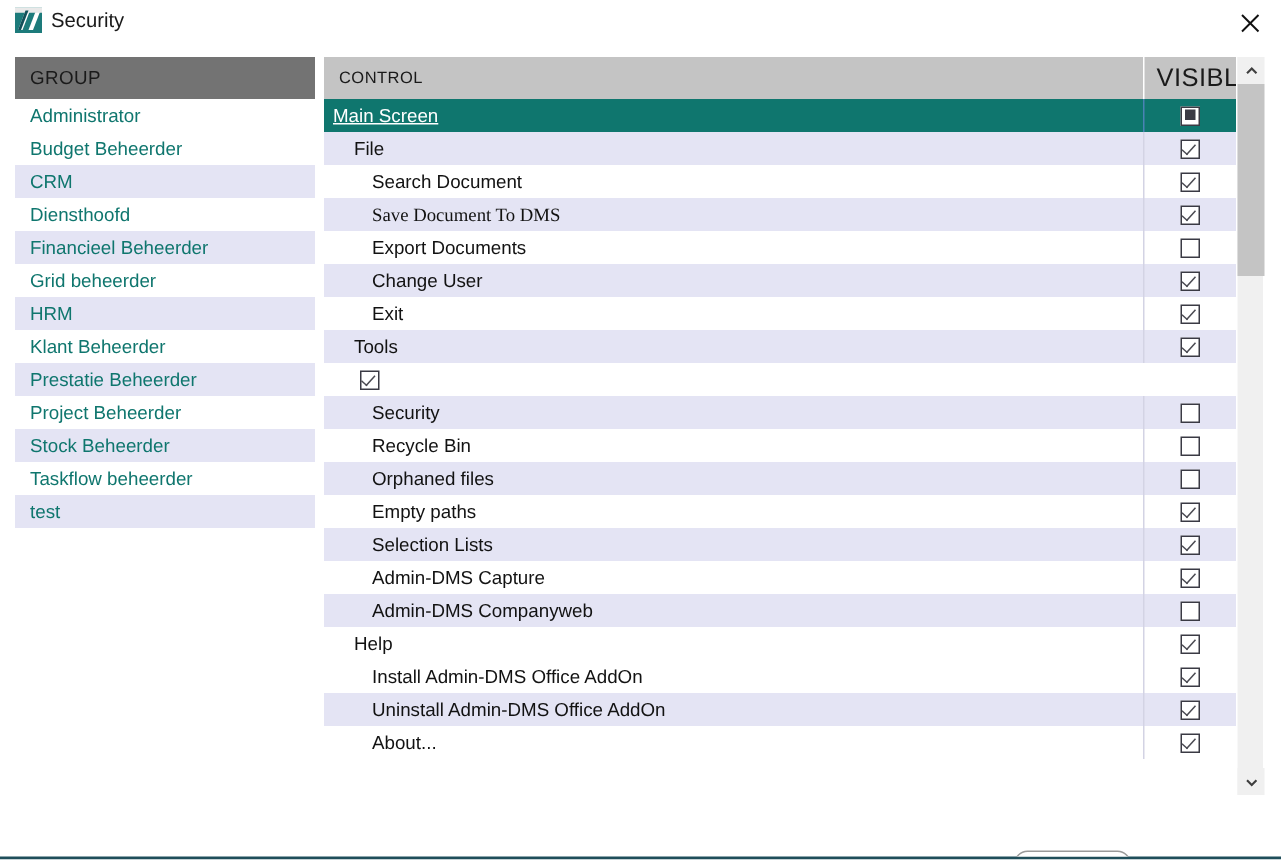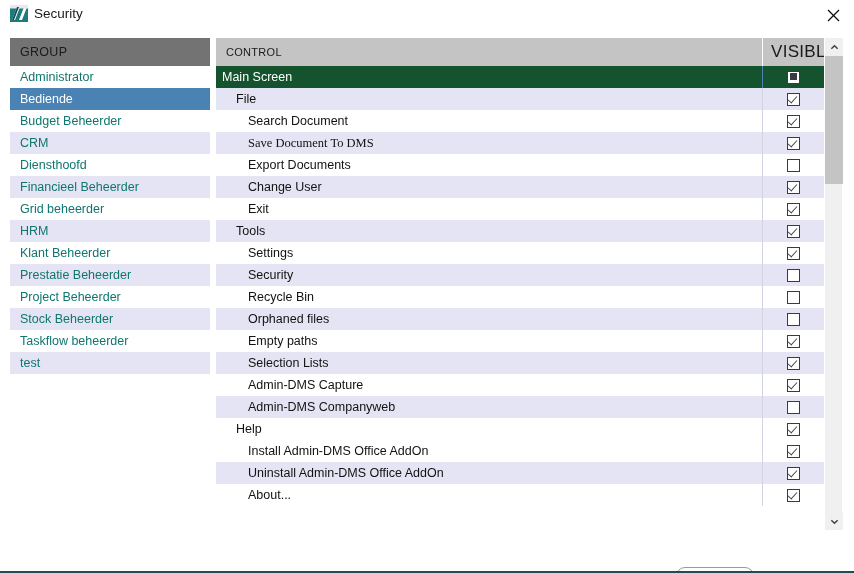--- a/index.html
+++ b/index.html
@@ -90,21 +90,21 @@
     background: #ffffff;
     overflow: hidden;
   }
   .crow {
     height: 22px;
     display: flex; align-items: center;
     font-size: 12.5px; color: #121212;
     cursor: default;
   }
   .crow.alt { background: #e4e4f4; }
-  .crow.sel { background: #14532d; color: #ffffff; }
+  .crow.sel { background: #0f766e; color: #ffffff; text-decoration: underline; }
   .crow .lbl {
     flex: 1 1 auto;
     line-height: 22px;
     white-space: nowrap; overflow: hidden;
     border-right: 1px solid #d3d3e4;
     height: 22px;
   }
   .crow.sel .lbl { border-right-color: #4a82b4; }
   .crow .vis {
     width: 61px; height: 22px;
@@ -195,21 +195,20 @@
       </svg>
     </span>
   </div>
 
   <div class="group-hdr">
     <span>GROUP</span>
   </div>
 
   <div class="group-list" id="group-list">
       <div class="grow"><span>Administrator</span></div>
-      <div class="grow sel"><span>Bediende</span></div>
       <div class="grow"><span>Budget Beheerder</span></div>
       <div class="grow alt"><span>CRM</span></div>
       <div class="grow"><span>Diensthoofd</span></div>
       <div class="grow alt"><span>Financieel Beheerder</span></div>
       <div class="grow"><span>Grid beheerder</span></div>
       <div class="grow alt"><span>HRM</span></div>
       <div class="grow"><span>Klant Beheerder</span></div>
       <div class="grow alt"><span>Prestatie Beheerder</span></div>
       <div class="grow"><span>Project Beheerder</span></div>
       <div class="grow alt"><span>Stock Beheerder</span></div>
@@ -269,21 +268,20 @@
           <span class="cb checked"></span>
         </div>
       </div>
       <div class="crow alt">
         <div class="lbl" style="padding-left: 20px;">Tools</div>
         <div class="vis">
           <span class="cb checked"></span>
         </div>
       </div>
       <div class="crow">
-        <div class="lbl" style="padding-left: 32px;">Settings</div>
         <div class="vis">
           <span class="cb checked"></span>
         </div>
       </div>
       <div class="crow alt">
         <div class="lbl" style="padding-left: 32px;">Security</div>
         <div class="vis">
           <span class="cb"></span>
         </div>
       </div>

